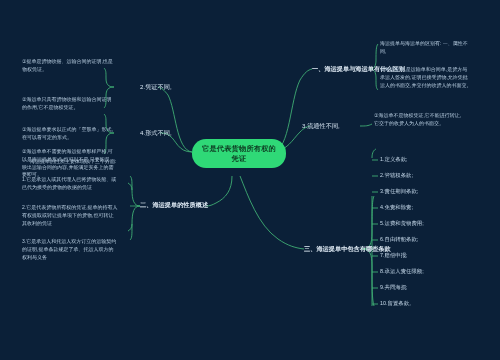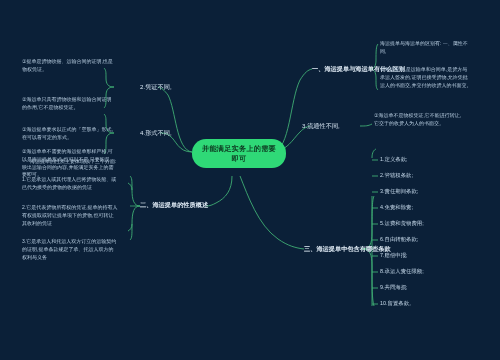--- a/index.html
+++ b/index.html
@@ -100,21 +100,21 @@
       <path d="M372,224 L378,224"></path>
         <path d="M372,240 L378,240"></path>
       <path d="M372,256 L378,256"></path>
         <path d="M372,272 L378,272"></path>
       <path d="M372,288 L378,288"></path>
         <path d="M372,304 L378,304"></path>
       <path d="M372,158 C372,152 374,150 376,149"></path>
     </g>
   </svg>
 
-  <div class="node central" style="left:192px;top:139px;">并能满足实务上的需要即可</div>
+  <div class="node central" style="left:192px;top:139px;">它是代表货物所有权的凭证</div>
 
   <div class="node branch-label" style="left:312px;top:65px;">一、海运提单与海运单有什么区别</div>
 
   <div class="node para" style="left:380px;top:40px;">海运提单与海运单的区别有: 一、属性不同,</div>
 
   <div class="node para" style="left:380px;top:66px;">①海运提单,是运输单和合同单,是货方与承运人签发的,证明已接受货物,允许凭批运人的书面交,并交付的收货人的书面交。</div>
 
   <div class="node branch-label sub" style="left:302px;top:122px;">3.流通性不同,</div>
 
   <div class="node para" style="left:374px;top:112px;">①海运单不是物权凭证,它不能进行转让,它交于的收货人为人的书面交。</div>

